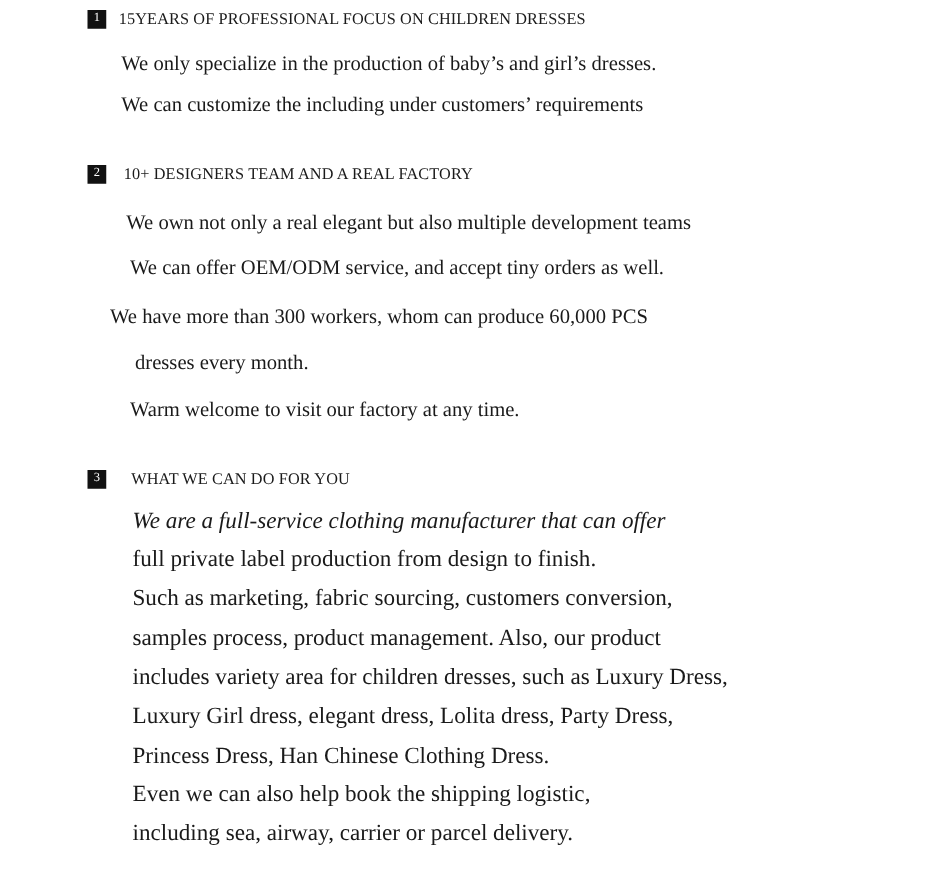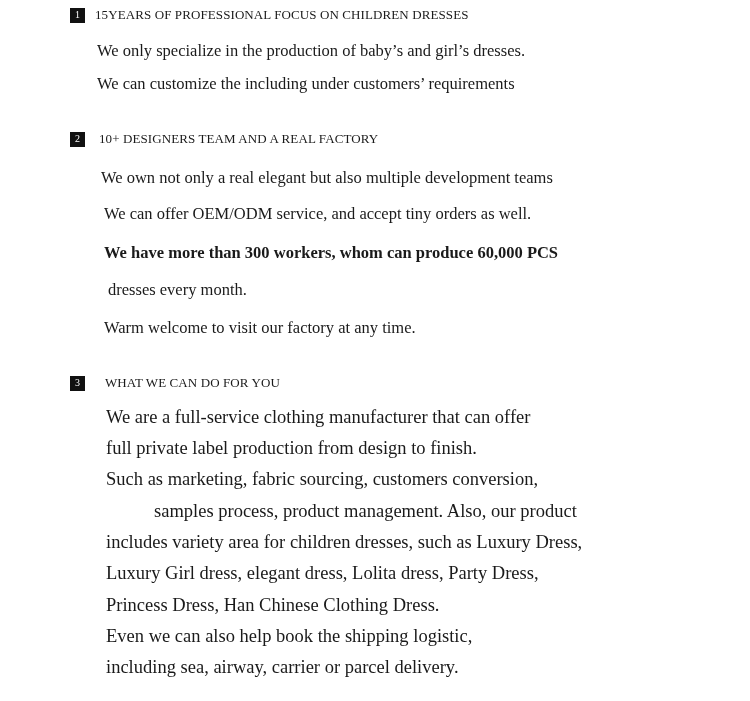--- a/index.html
+++ b/index.html
@@ -61,32 +61,32 @@
   <div class="line" style="left:97px; top:74px;">We can customize the including under customers’ requirements</div>
 </div>
 
 <div>
   <div class="heading" style="left:70px; top:131px;">
     <span class="badge" style="margin-right:14px;">2</span>
     <span class="heading-text">10+ DESIGNERS TEAM AND A REAL FACTORY</span>
   </div>
   <div class="line" style="left:101px; top:168px;">We own not only a real elegant but also multiple development teams</div>
   <div class="line" style="left:104px; top:204px;">We can offer OEM/ODM service, and accept tiny orders as well.</div>
-  <div class="line" style="left:104px; top:243px;font-weight:bold;">We have more than 300 workers, whom can produce 60,000 PCS</div>
+  <div class="line" style="left:88px; top:243px;">We have more than 300 workers, whom can produce 60,000 PCS</div>
   <div class="line" style="left:108px; top:280px;">dresses every month.</div>
   <div class="line" style="left:104px; top:318px;">Warm welcome to visit our factory at any time.</div>
 </div>
 
 <div class="s3">
   <div class="heading" style="left:70px; top:375px;">
     <span class="badge" style="margin-right:20px;">3</span>
     <span class="heading-text">WHAT WE CAN DO FOR YOU</span>
   </div>
-  <div class="line" style="left:106px; top:407px;">We are a full-service clothing manufacturer that can offer</div>
+  <div class="line" style="left:106px; top:407px;font-style:italic;">We are a full-service clothing manufacturer that can offer</div>
   <div class="line" style="left:106px; top:438px;">full private label production from design to finish.</div>
   <div class="line" style="left:106px; top:469px;">Such as marketing, fabric sourcing, customers conversion,</div>
-  <div class="line" style="left:106px; top:501px;margin-left:48px;">samples process, product management. Also, our product</div>
+  <div class="line" style="left:106px; top:501px;">samples process, product management. Also, our product</div>
   <div class="line" style="left:106px; top:532px;">includes variety area for children dresses, such as Luxury Dress,</div>
   <div class="line" style="left:106px; top:563px;">Luxury Girl dress, elegant dress, Lolita dress, Party Dress,</div>
   <div class="line" style="left:106px; top:595px;">Princess Dress, Han Chinese Clothing Dress.</div>
   <div class="line" style="left:106px; top:626px;">Even we can also help book the shipping logistic,</div>
   <div class="line" style="left:106px; top:657px;">including sea, airway, carrier or parcel delivery.</div>
 </div>
 
 </body></html>

